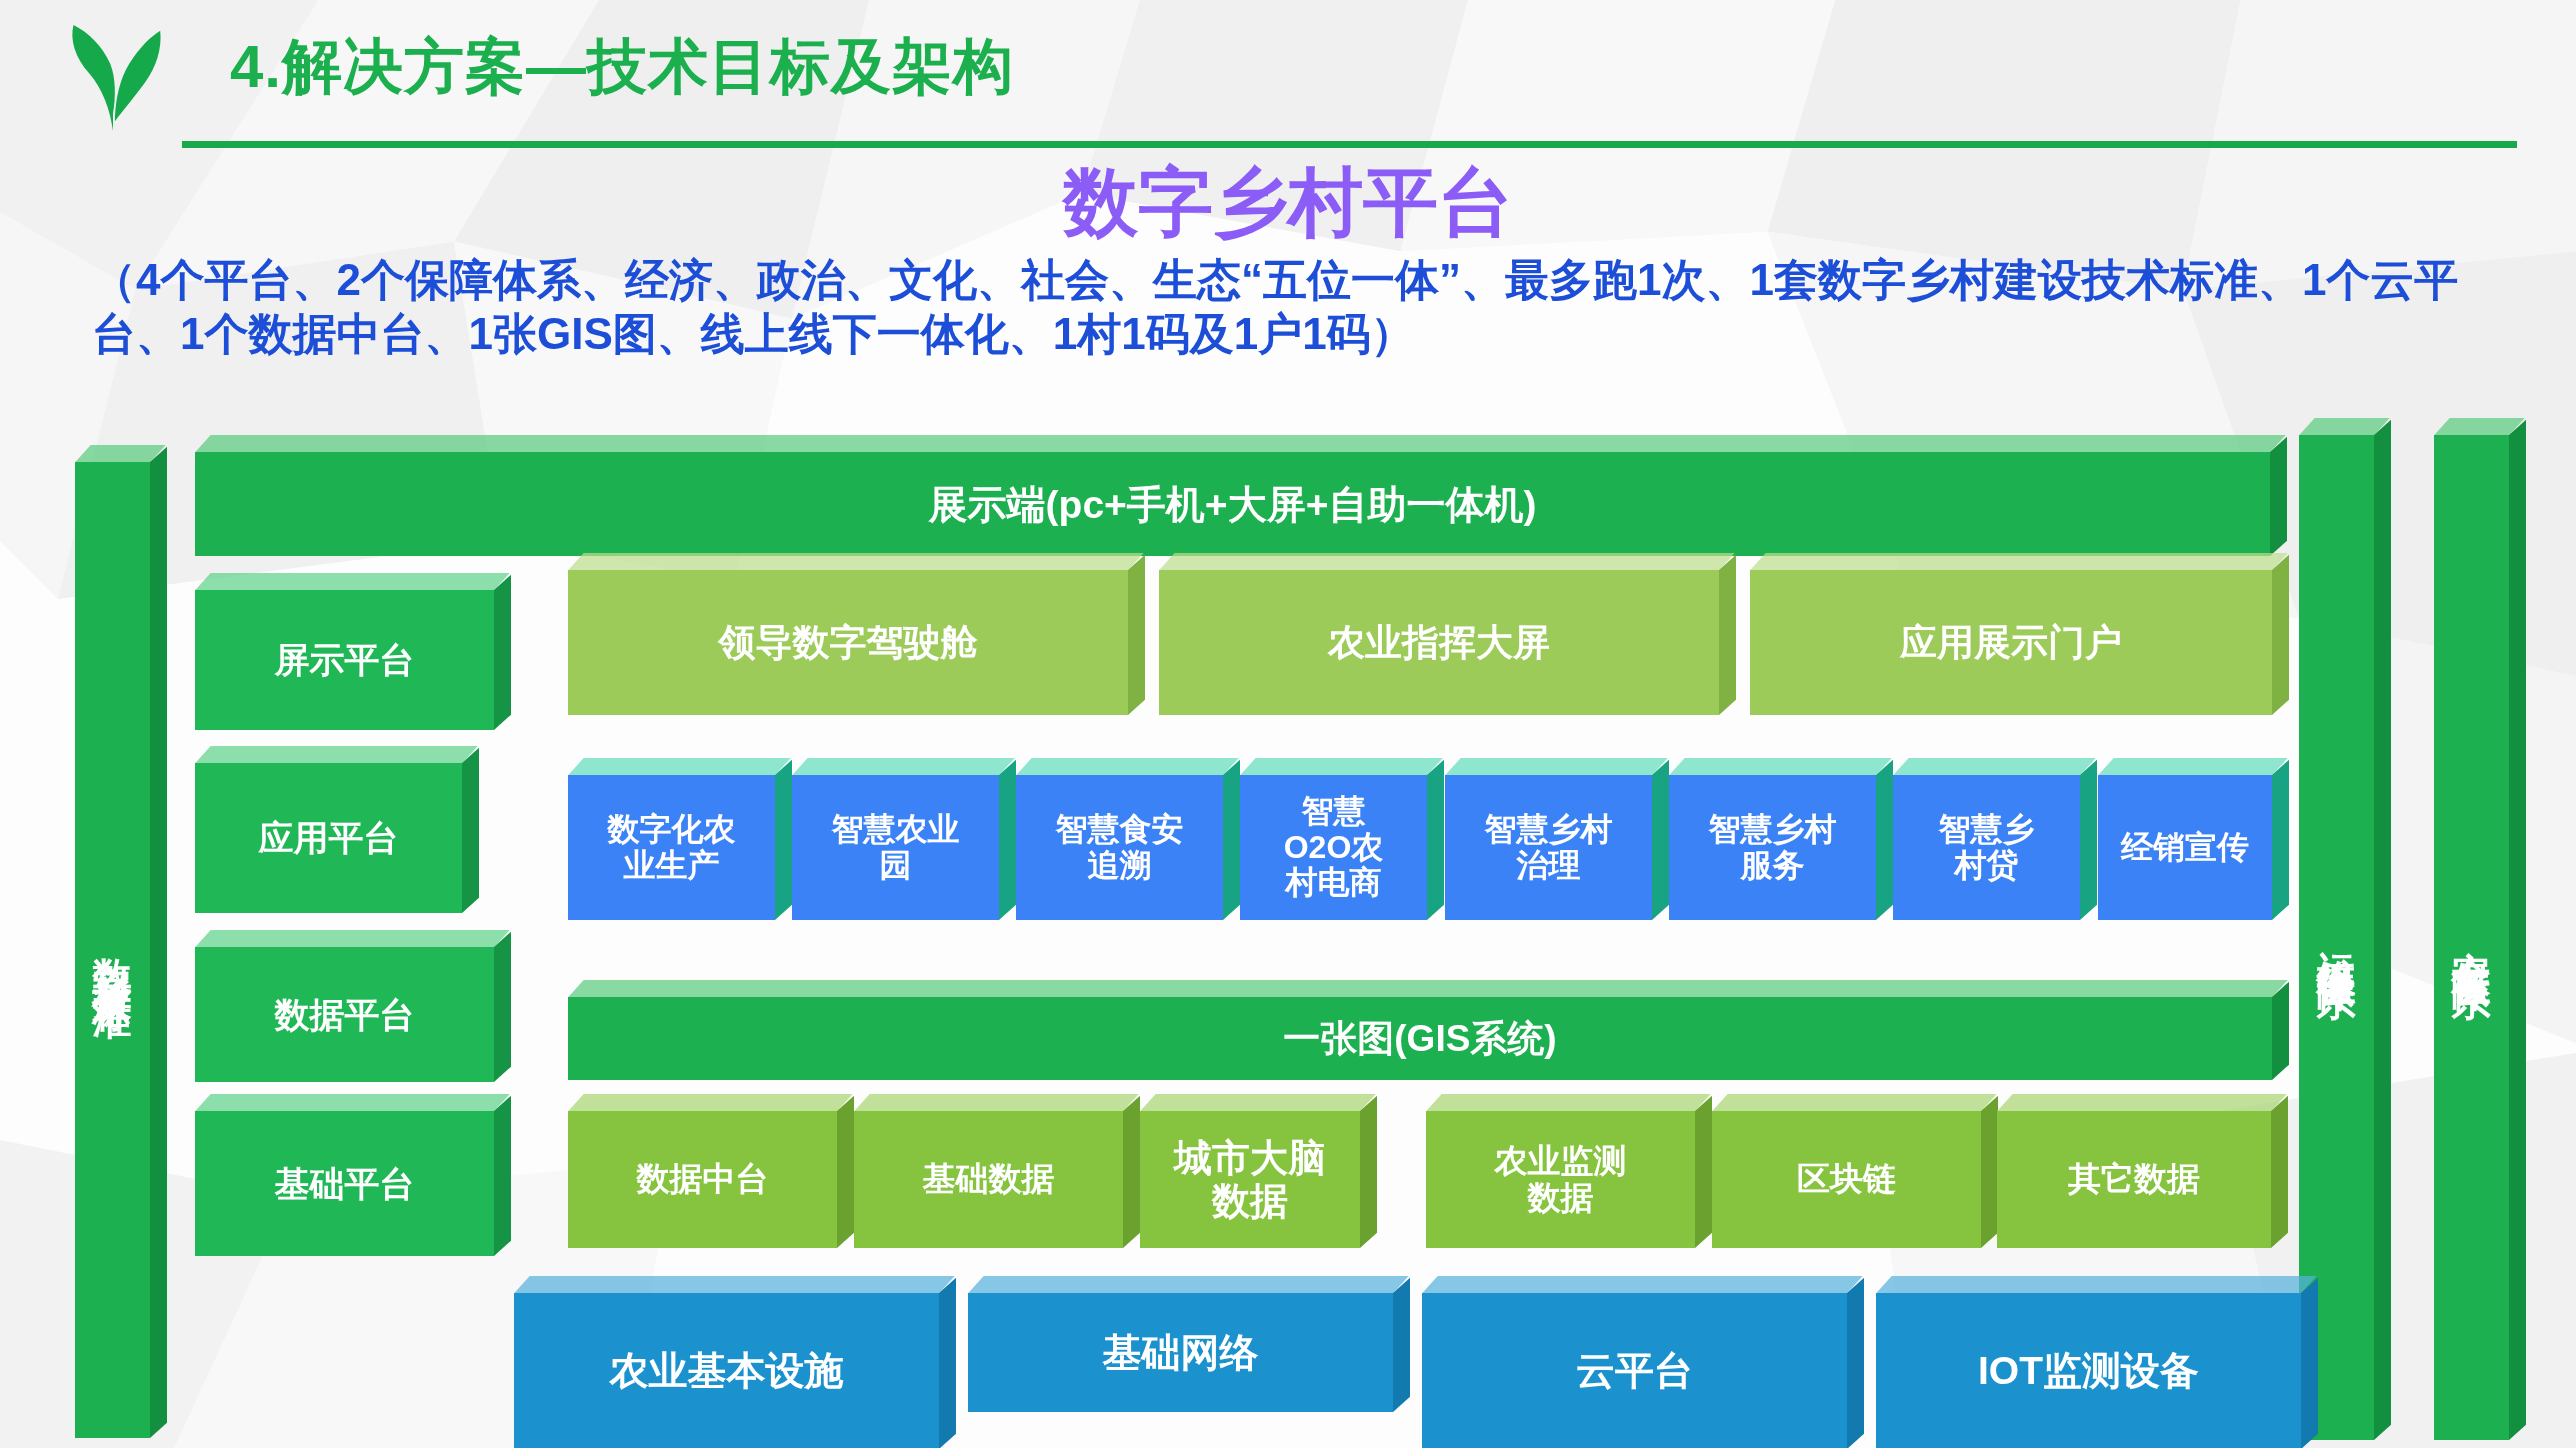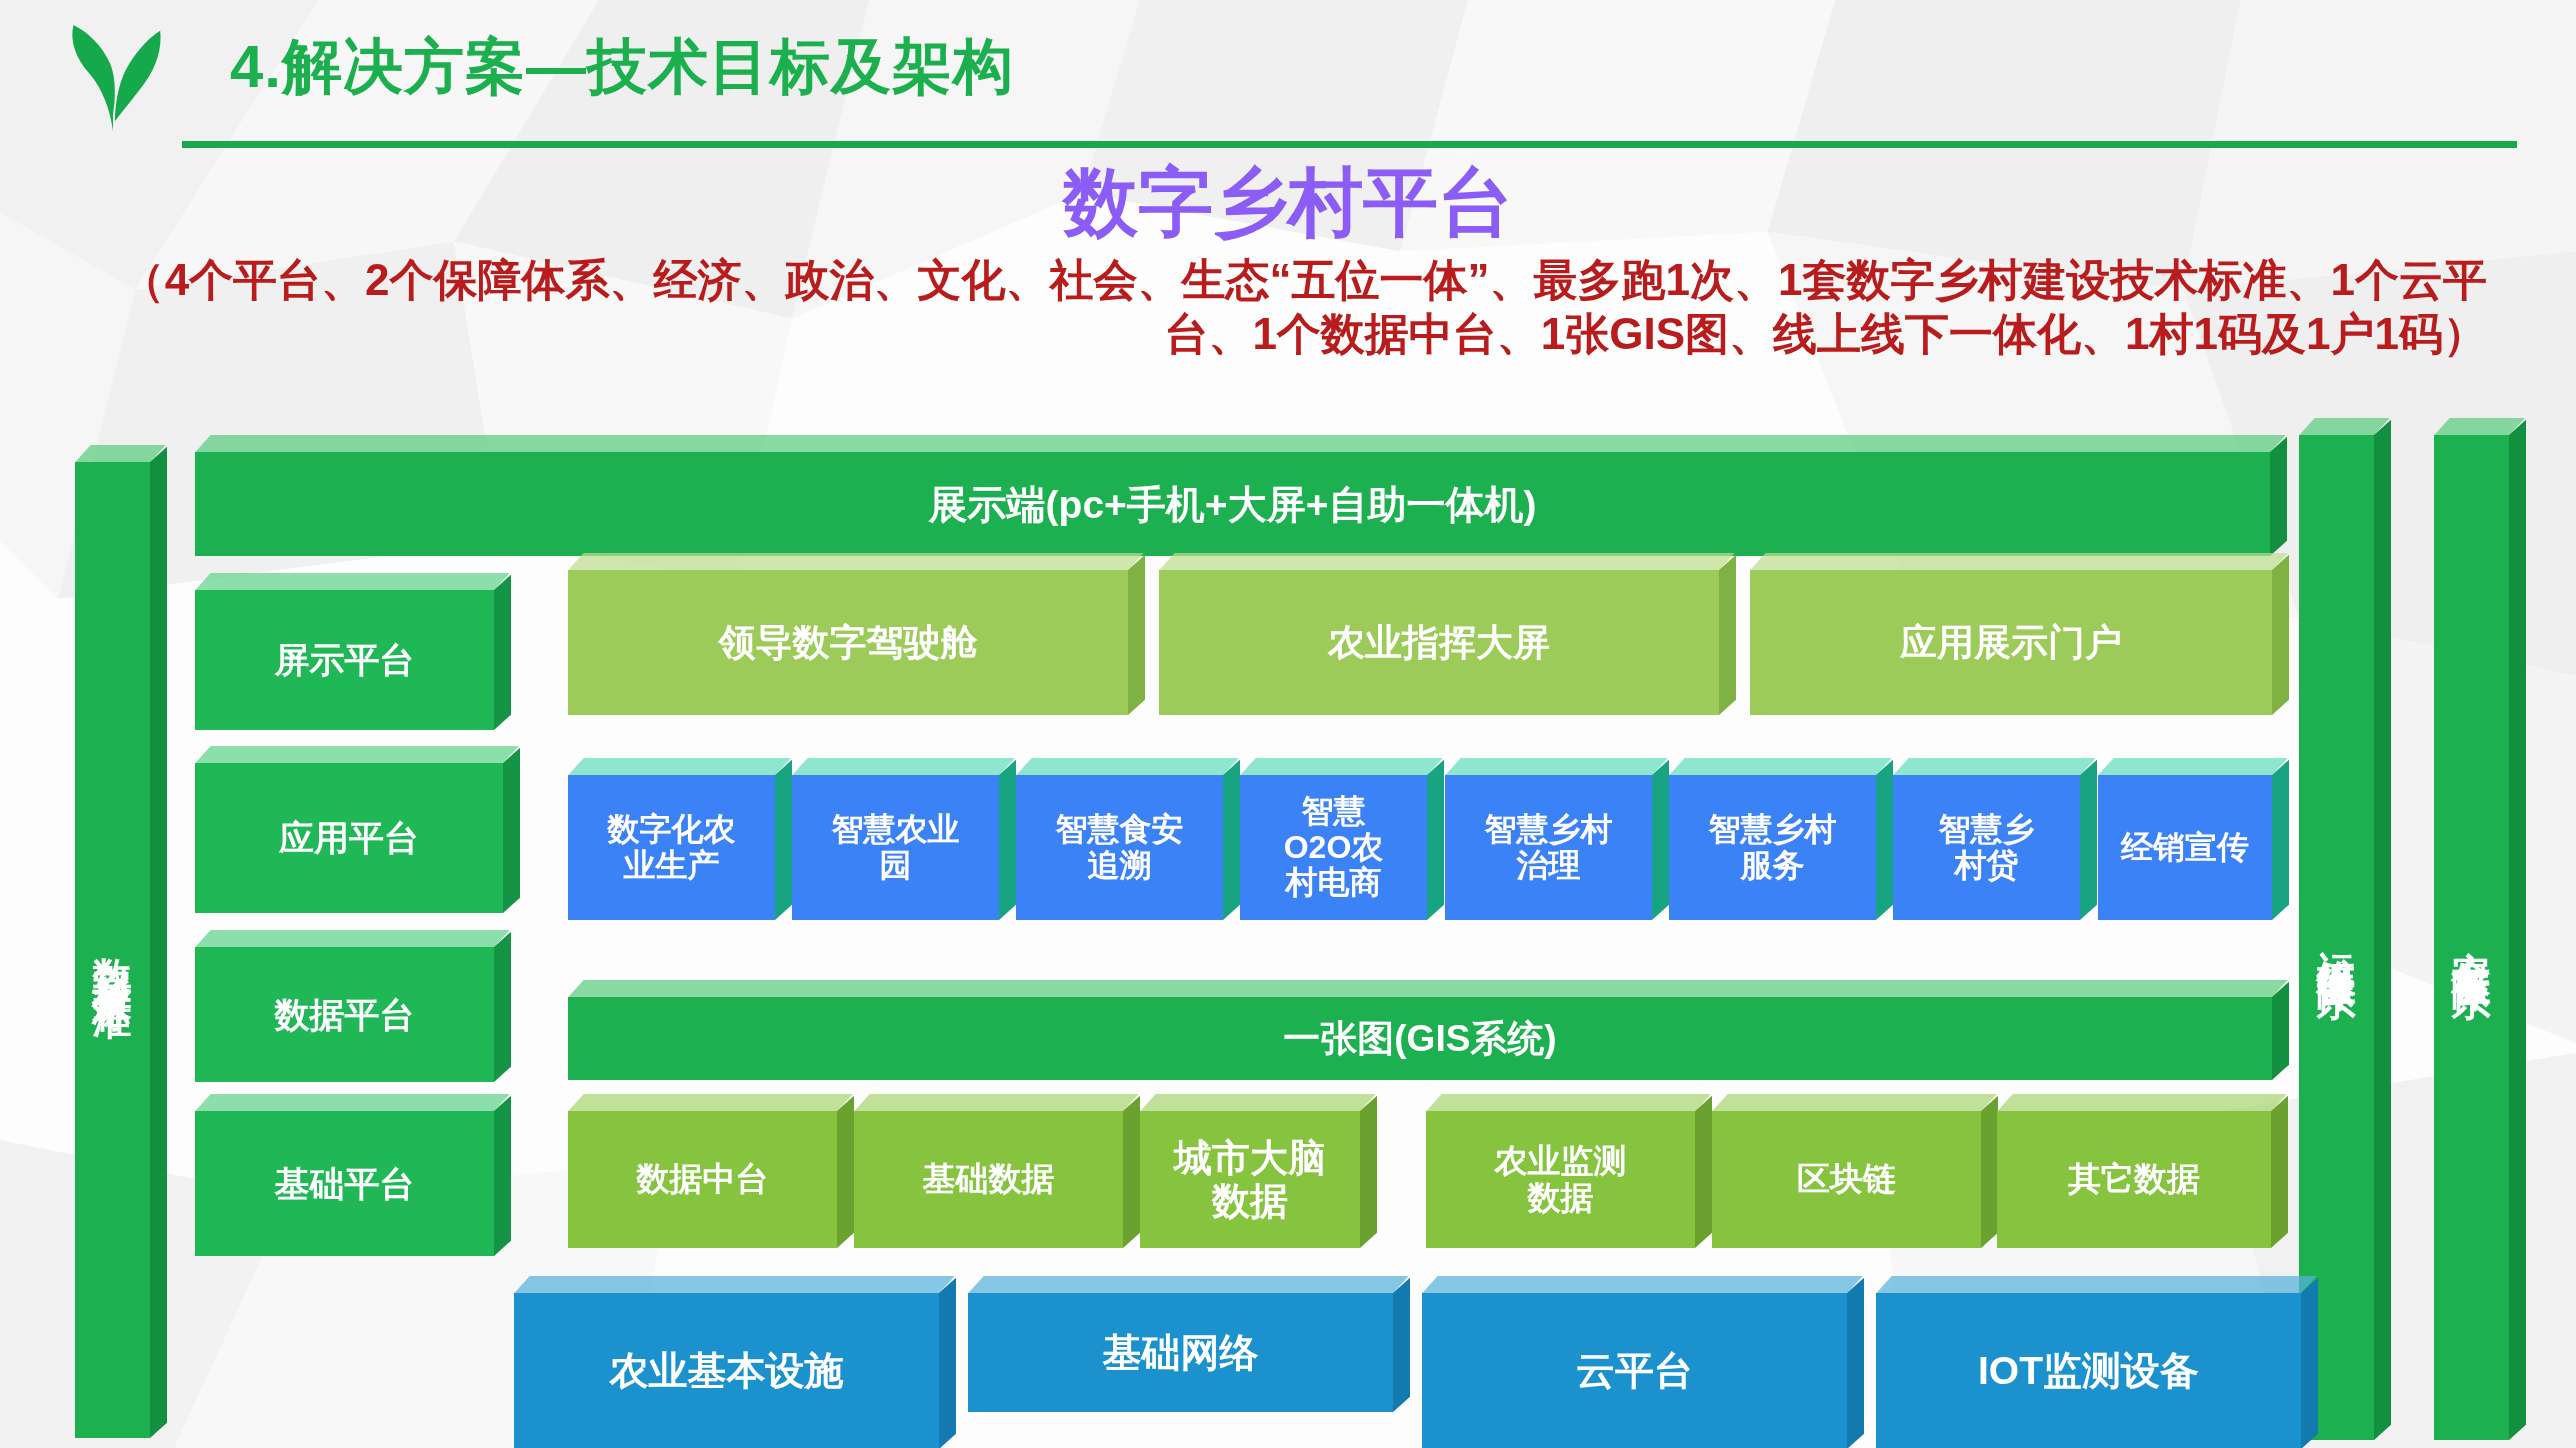--- a/index.html
+++ b/index.html
@@ -67,24 +67,24 @@
     font-size: 75px;
     font-weight: bold;
     color: #8b5cf6;
     z-index: 5;
   }
   .subtitle {
     position: absolute;
     left: 92px;
     top: 253px;
     width: 2395px;
-    text-align: right;
+    text-align: left;
     font-size: 44px;
     font-weight: bold;
-    color: #b91c1c;
+    color: #1d4ed8;
     line-height: 1.22;
     z-index: 5;
   }
 
   
   .diagram {
     position: absolute;
     left: 0;
     top: 396px;
     width: 2576px;
@@ -219,21 +219,21 @@
     <span class="top"></span>
     <span class="side"></span>
     <span class="lbl">展示端(pc+手机+大屏+自助一体机)</span>
   </div>
 
   <div class="blk c-green" style="left:195px; top:155px; width:299px; height:140px; font-size:35px;">
     <span class="top"></span>
     <span class="side"></span>
     <span class="lbl">屏示平台</span>
   </div>
-  <div class="blk c-green" style="left:195px; top:328px; width:308px; height:150px; font-size:35px;">
+  <div class="blk c-green" style="left:195px; top:328px; width:267px; height:150px; font-size:35px;">
     <span class="top"></span>
     <span class="side"></span>
     <span class="lbl">应用平台</span>
   </div>
   <div class="blk c-green" style="left:195px; top:512px; width:299px; height:135px; font-size:35px;">
     <span class="top"></span>
     <span class="side"></span>
     <span class="lbl">数据平台</span>
   </div>
   <div class="blk c-green" style="left:195px; top:676px; width:299px; height:145px; font-size:35px;">

